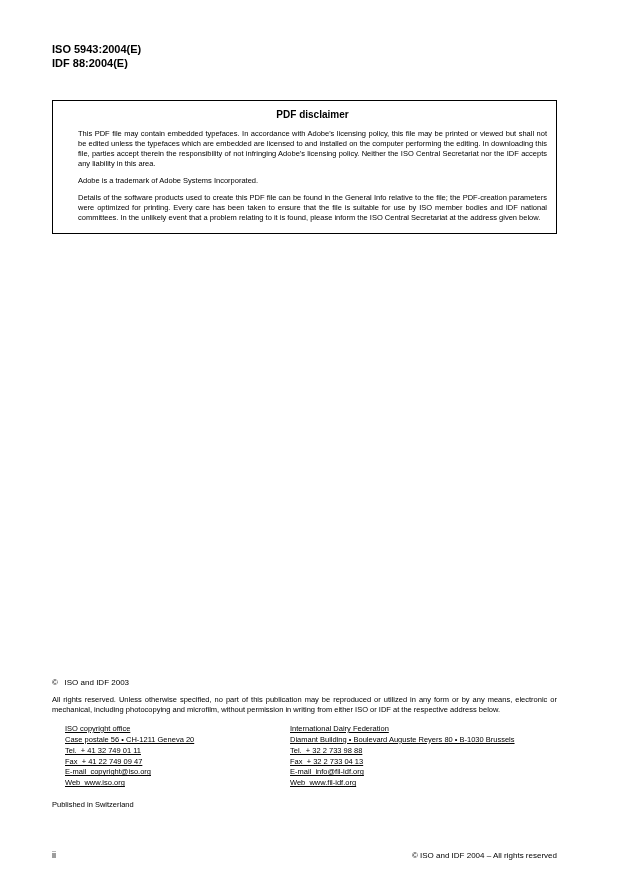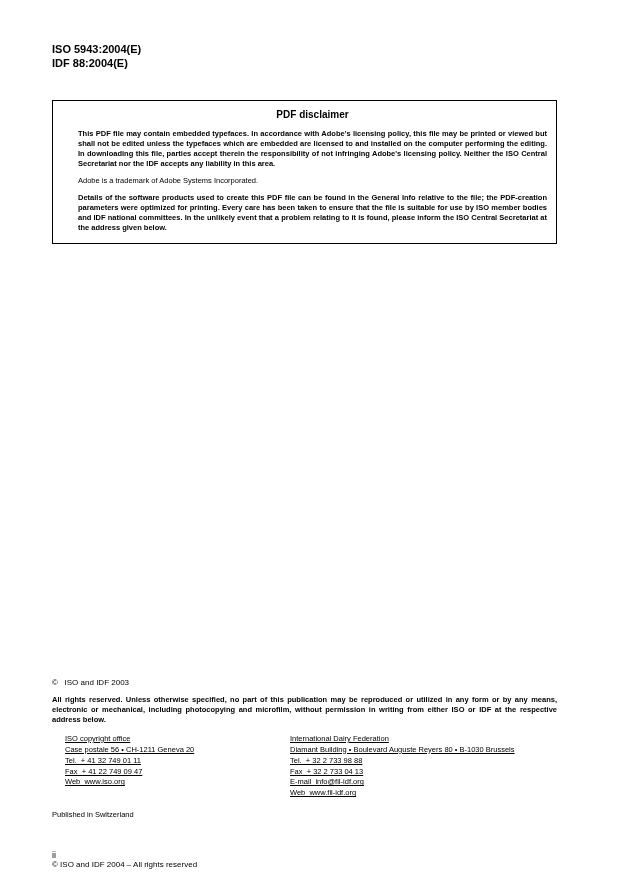--- a/index.html
+++ b/index.html
@@ -37,21 +37,21 @@
     text-align: center;
     font-weight: bold;
     font-size: 10px;
     margin: 2px 0 9px 0;
   }
   .small {
     font-size: 7.5px;
     line-height: 1.33;
     margin: 0 0 7px 0;
   }
-  .justify { text-align: justify; font-weight: bold; }
+  .justify { text-align: justify; }
   
   .copyright-section {
     position: absolute;
     left: 40px;
     top: 666px;
     width: 505px;
   }
   .notice {
     font-size: 8px;
     white-space: pre;
@@ -75,21 +75,20 @@
   
   .page-footer {
     position: absolute;
     left: 40px;
     top: 838px;
     width: 505px;
     display: flex;
     justify-content: space-between;
     align-items: baseline;
     font-size: 8px;
-    flex-direction: column;
   }
   .page-number { font-size: 9px; }
 </style>
 </head>
 <body>
 
 <div class="page">
 
   <div class="doc-header">
     <div>ISO 5943:2004(E)</div>
@@ -106,20 +105,21 @@
   <div class="copyright-section">
     <div class="notice">©   ISO and IDF 2003</div>
     <p class="small justify rights">All rights reserved. Unless otherwise specified, no part of this publication may be reproduced or utilized in any form or by any means, electronic or mechanical, including photocopying and microfilm, without permission in writing from either ISO or IDF at the respective address below.</p>
 
     <div class="offices">
       <div class="office office-iso">
         <div class="office-line">ISO copyright office</div>
         <div class="office-line">Case postale 56 • CH-1211 Geneva 20</div>
         <div class="office-line">Tel.  + 41 32 749 01 11</div>
         <div class="office-line">Fax  + 41 22 749 09 47</div>
+        <div class="office-line">E-mail  copyright@iso.org</div>
         <div class="office-line">Web  www.iso.org</div>
       </div>
       <div class="office office-idf">
         <div class="office-line">International Dairy Federation</div>
         <div class="office-line">Diamant Building • Boulevard Auguste Reyers 80 • B-1030 Brussels</div>
         <div class="office-line">Tel.  + 32 2 733 98 88</div>
         <div class="office-line">Fax  + 32 2 733 04 13</div>
         <div class="office-line">E-mail  info@fil-idf.org</div>
         <div class="office-line">Web  www.fil-idf.org</div>
       </div>

